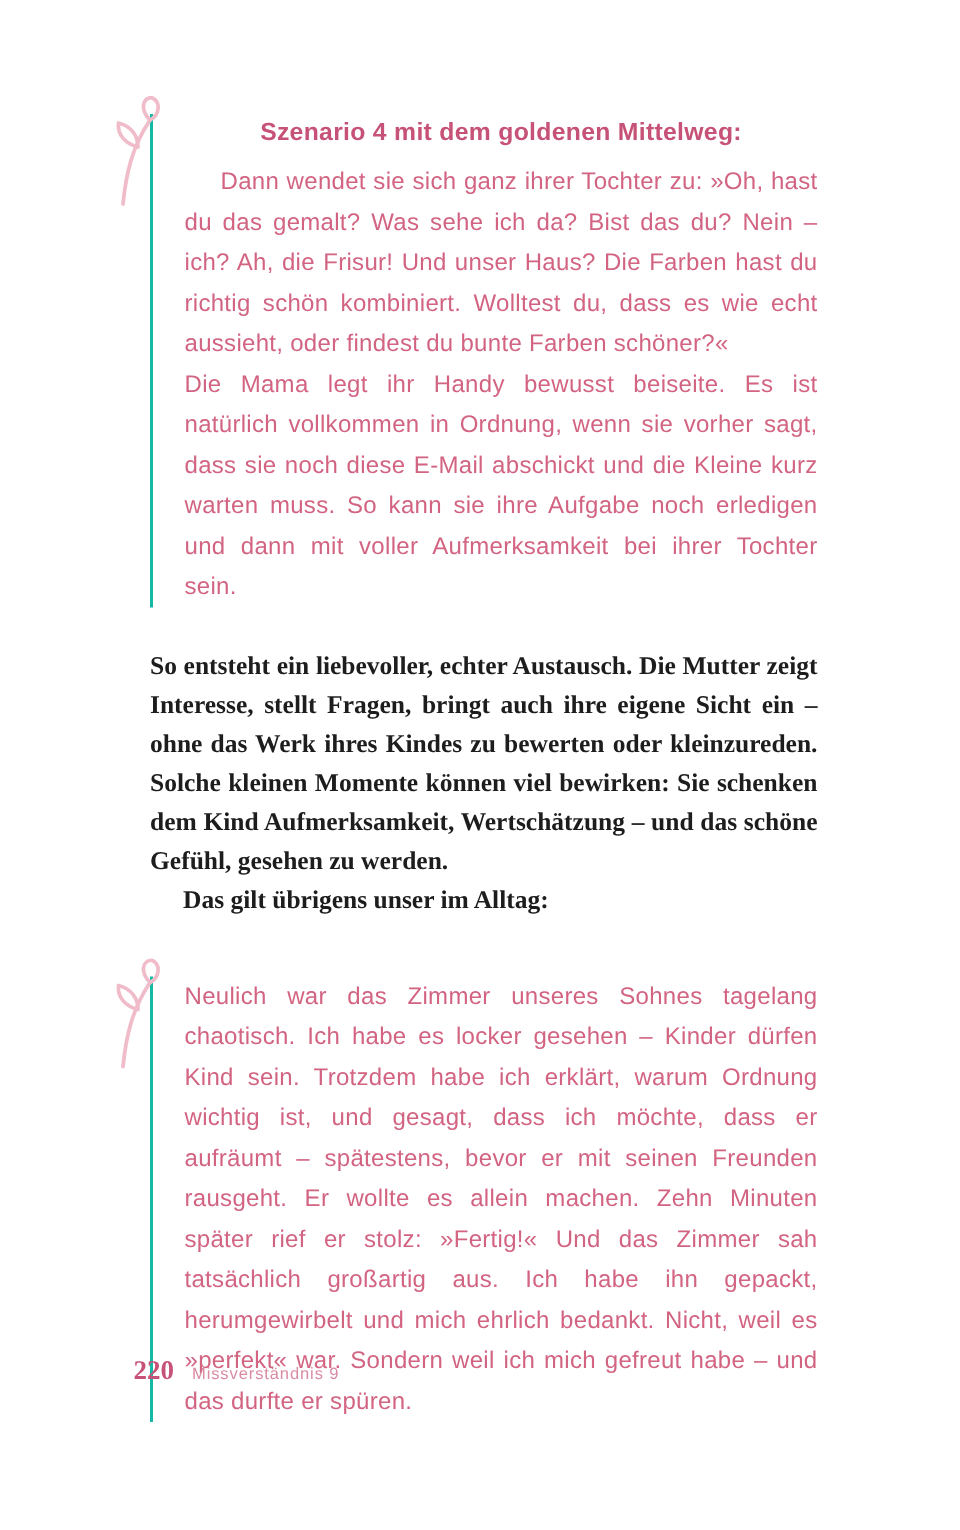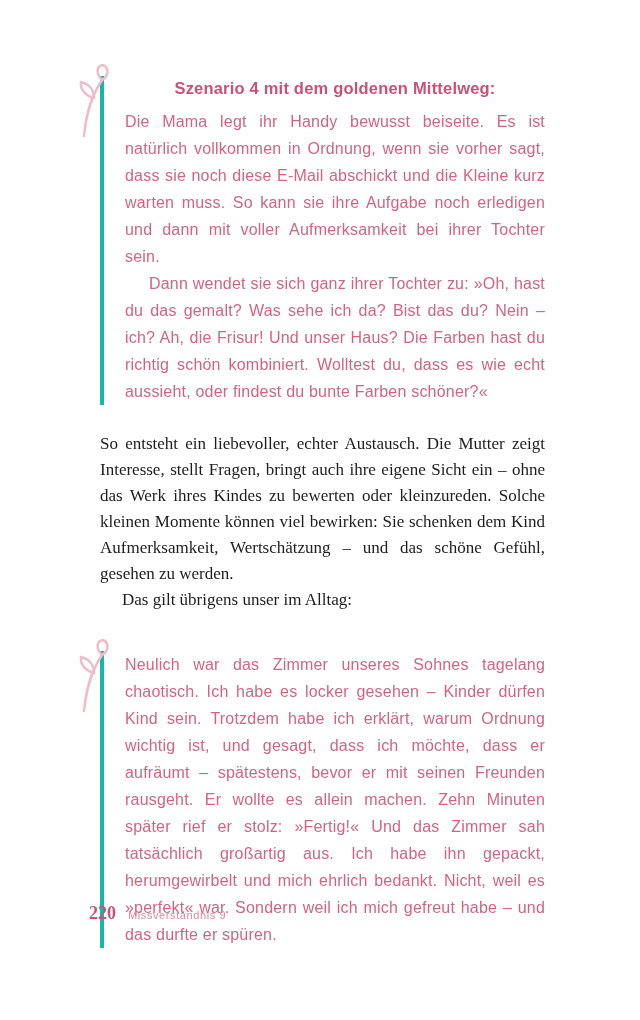--- a/index.html
+++ b/index.html
@@ -10,21 +10,21 @@
     overflow: hidden;
   }
   .page {
     position: relative;
     width: 640px; height: 1020px;
     background: #ffffff;
     padding: 76px 95px 0 100px;
   }
   .quote-block {
     position: relative;
-    border-left: 4px solid #14b8a6;
+    border-left: 2px solid #14b8a6;
     padding-left: 21px;
     color: #d26482;
   }
   .leaf {
     position: absolute;
     left: -34px; top: -12px;
     width: 44px; height: 74px;
     pointer-events: none;
   }
   .quote-heading {
@@ -48,20 +48,21 @@
   .body-text {
     margin-top: 26px;
     font-family: "Liberation Serif", serif;
     color: #1d1d1d;
     font-size: 17px;
     line-height: 26px;
   }
   .body-text p {
     text-align: justify;
     hyphens: auto;
+    font-weight: bold;
     -webkit-hyphens: auto;
   }
   .body-text p.indent { text-indent: 22px; }
   .qb2 { margin-top: 38px; }
   .page-footer {
     position: absolute;
     left: 89px; top: 903px;
     display: flex;
     align-items: baseline;
     gap: 12px;
@@ -85,22 +86,22 @@
 
   <section class="quote-block qb1">
     <span class="leaf">
       <svg width="44" height="74" viewBox="0 0 44 74" fill="none" xmlns="http://www.w3.org/2000/svg">
         <path d="M14 72 C 16 52 20 34 32 16" stroke="#f0bcc9" stroke-width="2.5" stroke-linecap="round"></path>
         <path d="M32 16 C 26 10 26 2 33 1 C 40 4 38 13 32 16 Z" stroke="#f0bcc9" stroke-width="2.5" stroke-linejoin="round"></path>
         <path d="M24 34 C 16 32 10 26 11 18 C 19 20 24 26 24 34 Z" stroke="#f0bcc9" stroke-width="2.5" stroke-linejoin="round"></path>
       </svg>
     </span>
     <h2 class="quote-heading">Szenario 4 mit dem goldenen Mittelweg:</h2>
+    <p class="quote-text indent">Dann wendet sie sich ganz ihrer Tochter zu: »Oh, hast du das gemalt? Was sehe ich da? Bist das du? Nein – ich? Ah, die Frisur! Und unser Haus? Die Farben hast du richtig schön kombiniert. Wolltest du, dass es wie echt aussieht, oder findest du bunte Farben schöner?«</p>
     <p class="quote-text">Die Mama legt ihr Handy bewusst beiseite. Es ist natürlich vollkommen in Ordnung, wenn sie vorher sagt, dass sie noch diese E-Mail abschickt und die Kleine kurz warten muss. So kann sie ihre Aufgabe noch erledigen und dann mit voller Aufmerksamkeit bei ihrer Tochter sein.</p>
-    <p class="quote-text indent">Dann wendet sie sich ganz ihrer Tochter zu: »Oh, hast du das gemalt? Was sehe ich da? Bist das du? Nein – ich? Ah, die Frisur! Und unser Haus? Die Farben hast du richtig schön kombiniert. Wolltest du, dass es wie echt aussieht, oder findest du bunte Farben schöner?«</p>
   </section>
 
   <section class="body-text">
     <p>So entsteht ein liebevoller, echter Austausch. Die Mutter zeigt Interesse, stellt Fragen, bringt auch ihre eigene Sicht ein – ohne das Werk ihres Kindes zu bewerten oder kleinzureden. Solche kleinen Momente können viel bewirken: Sie schenken dem Kind Aufmerksamkeit, Wertschätzung – und das schöne Gefühl, gesehen zu werden.</p>
     <p class="indent">Das gilt übrigens unser im Alltag:</p>
   </section>
 
   <section class="quote-block qb2">
     <span class="leaf">
       <svg width="44" height="74" viewBox="0 0 44 74" fill="none" xmlns="http://www.w3.org/2000/svg">

